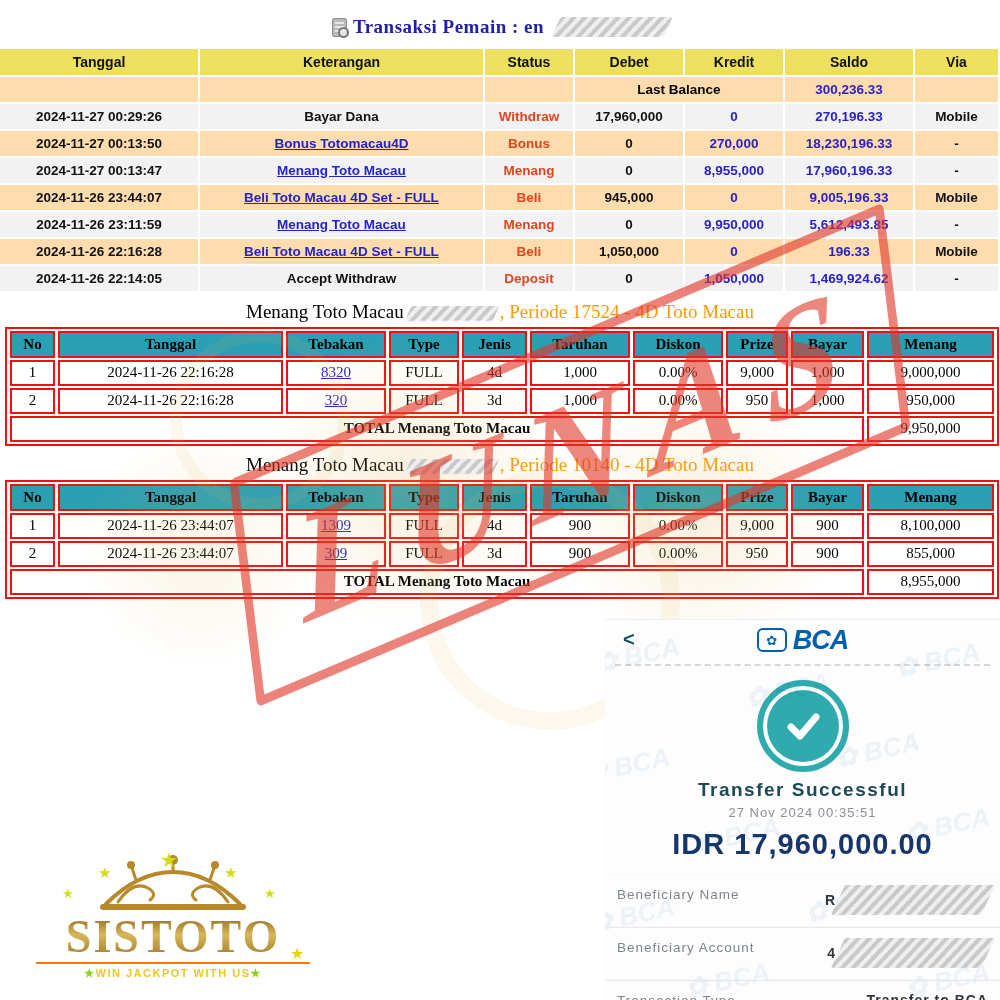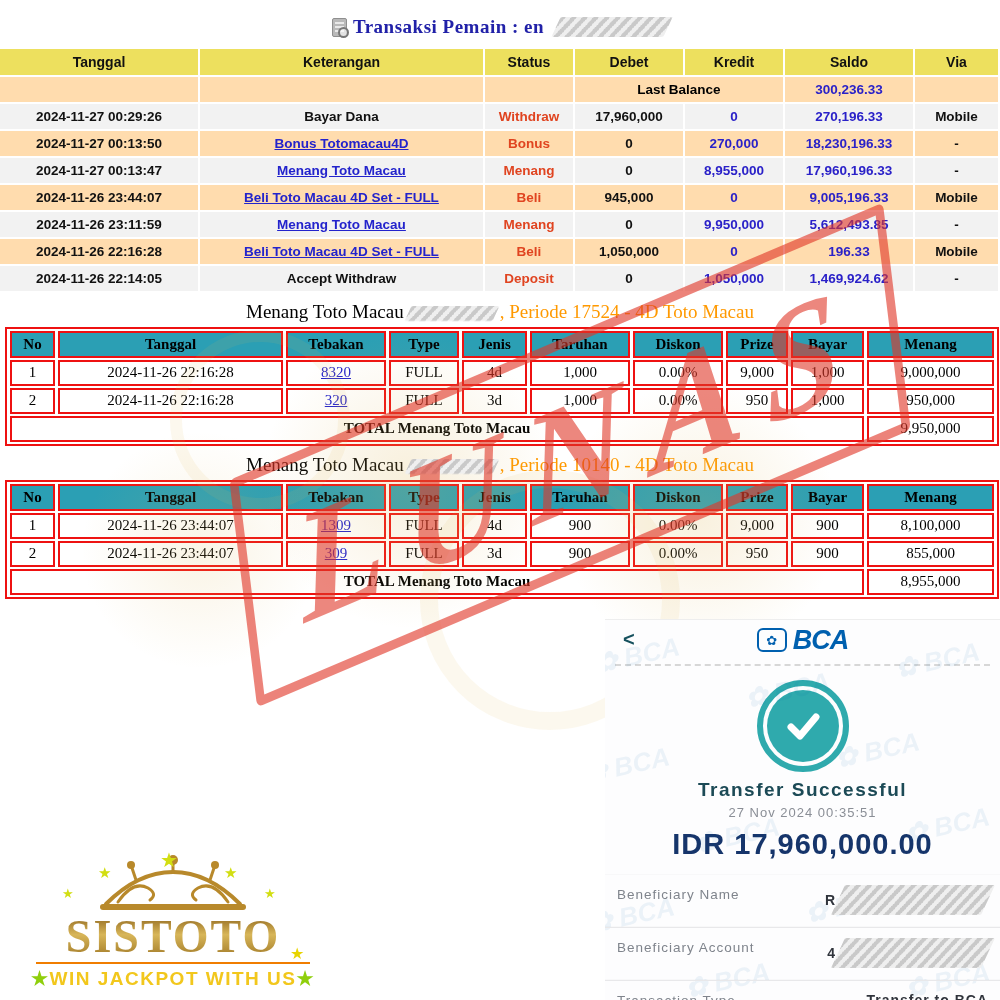--- a/index.html
+++ b/index.html
@@ -74,21 +74,21 @@
   .bene-value { font-size:14px; font-weight:bold; color:#30343c; letter-spacing:1px; line-height:1.35; }
   .censor.bn { width:150px; height:30px; display:none; }
   .censor.bn.censored { display:inline-block; }
 
   
   .logo { position:absolute; left:28px; top:852px; width:290px; text-align:center; z-index:15; }
   .logo .star { position:absolute; color:#d2de12; }
   .crown-svg { display:block; margin:0 auto; }
   .logo-word { font-family:"Liberation Serif", serif; font-weight:bold; font-size:46px; letter-spacing:2px; line-height:1; color:#a97e1f; background:linear-gradient(180deg,#8a611a 0%, #d8b659 45%, #9c7423 100%); -webkit-background-clip:text; background-clip:text; -webkit-text-fill-color:transparent; }
   .logo-line { height:2px; background:#f07d00; margin:2px 8px 3px 8px; }
-  .logo-tag { font-size:19px; font-weight:bold; letter-spacing:1.5px; color:#f2c71c; }
+  .logo-tag { font-size:11px; font-weight:bold; letter-spacing:1.5px; color:#f2c71c; }
   .logo-tag .gstar { color:#8fcf0c; }
 </style>
 </head>
 <body>
 
 <div class="orn o1"></div>
 <div class="orn o2"></div>
 <div class="orn o3"></div>
 <div class="orn o4"></div>
 <div class="orn o5"></div>

